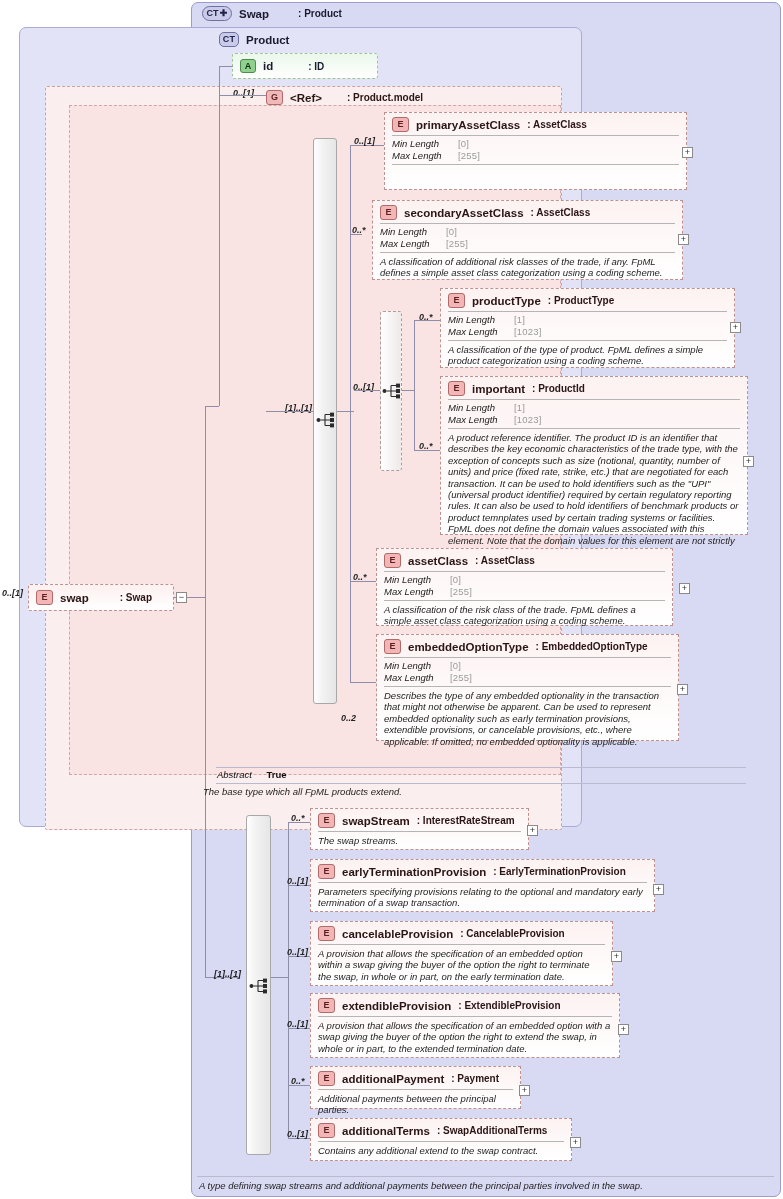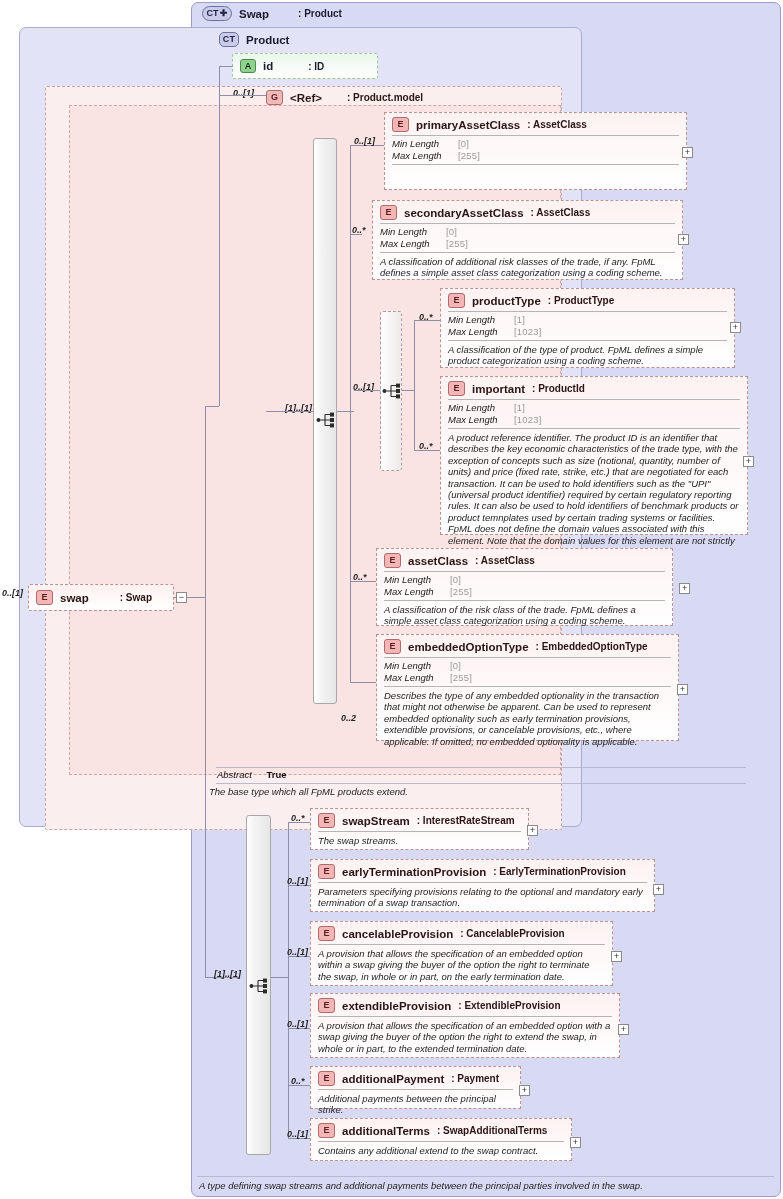--- a/index.html
+++ b/index.html
@@ -371,21 +371,21 @@
     <div class="doc">Describes the type of any embedded optionality in the transaction that might not otherwise be apparent. Can be used to represent embedded optionality such as early termination provisions, extendible provisions, or cancelable provisions, etc., where applicable. If omitted, no embedded optionality is applicable.</div>
   </div>
   <div class="expander" style="left:677px; top:684px;">+</div>
 
   <div class="hr" style="left:216px; top:767px; width:530px;"></div>
   <div class="abstract-row" style="left:217px; top:769px;">
     <span class="k">Abstract</span>
     <span class="v">True</span>
   </div>
   <div class="hr" style="left:216px; top:783px; width:530px;"></div>
-  <div class="base-doc" style="left:209px; top:786px;">The base type which all FpML products extend.</div>
+  <div class="base-doc" style="left:203px; top:786px;">The base type which all FpML products extend.</div>
 
   <div class="swap-node">
     <div class="node-head" style="padding-top:5px;">
       <span class="badge badge-e">E</span>
       <span class="title-name pink">swap</span>
       <span class="title-type pink" style="margin-left:24px;">: Swap</span>
     </div>
   </div>
   <span class="card" style="left:2px; top:588px;">0..[1]</span>
   <div class="expander" style="left:176px; top:592px;">−</div>
@@ -457,21 +457,21 @@
 
   <div class="ln h" style="left:288px; top:1085px; width:22px;"></div>
   <span class="card" style="left:291px; top:1076px;">0..*</span>
   <div class="node" style="left:310px; top:1066px; width:211px; height:43px;">
     <div class="node-head">
       <span class="badge badge-e">E</span>
       <span class="title-name pink">additionalPayment</span>
       <span class="title-type pink">: Payment</span>
     </div>
     <div class="node-sep"></div>
-    <div class="doc">Additional payments between the principal strike.</div>
+    <div class="doc">Additional payments between the principal parties.</div>
   </div>
   <div class="expander" style="left:519px; top:1085px;">+</div>
 
   <div class="ln h" style="left:288px; top:1138px; width:22px;"></div>
   <span class="card" style="left:287px; top:1129px;">0..[1]</span>
   <div class="node" style="left:310px; top:1118px; width:262px; height:43px;">
     <div class="node-head">
       <span class="badge badge-e">E</span>
       <span class="title-name pink">additionalTerms</span>
       <span class="title-type pink">: SwapAdditionalTerms</span>

